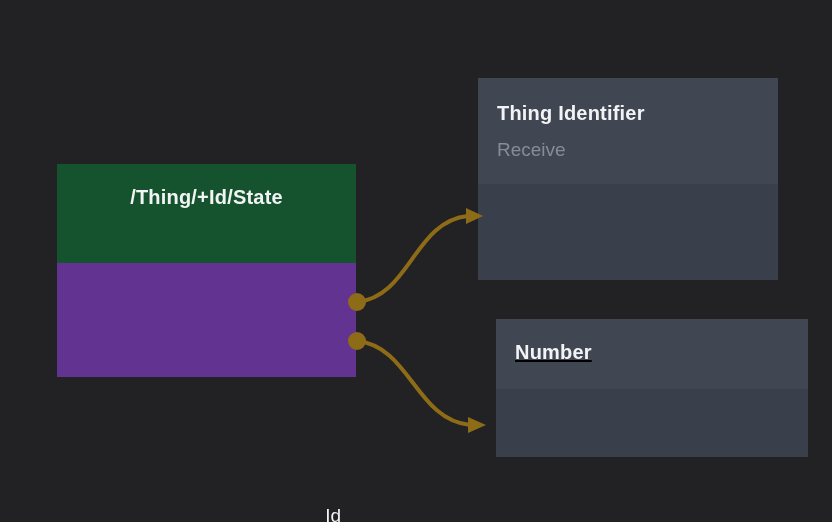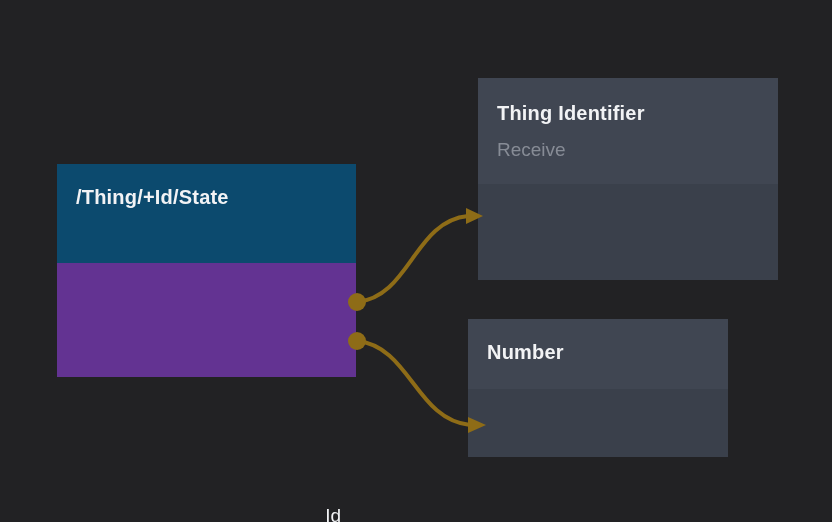--- a/index.html
+++ b/index.html
@@ -64,21 +64,22 @@
   
   .node-receive {
     left: 57px;
     top: 164px;
     width: 299px;
     height: 213px;
     background: #633392;
   }
   .node-receive .node-header {
     height: 99px;
-    background: #0c4a6e;
+    background: #14532d;
+    text-align: center;
   }
   .node-receive .node-subtitle {
     color: #ab99cf;
   }
   
   .node-dark {
     background: #3a404b;
   }
   .node-dark .node-header {
     background: #404652;
@@ -90,24 +91,25 @@
     left: 478px;
     top: 78px;
     width: 300px;
     height: 202px;
   }
   .node-thing .node-header {
     height: 106px;
     padding-top: 20px;
   }
   .node-number {
-    left: 468px;
+    left: 496px;
     top: 319px;
-    width: 260px;
+    width: 312px;
     height: 138px;
+    text-decoration: underline;
   }
   .node-number .node-header {
     height: 70px;
   }
   .port-label {
     position: absolute;
     transform: translateY(-50%);
     font-size: 19px;
     line-height: 19px;
     color: #f2f3f5;

